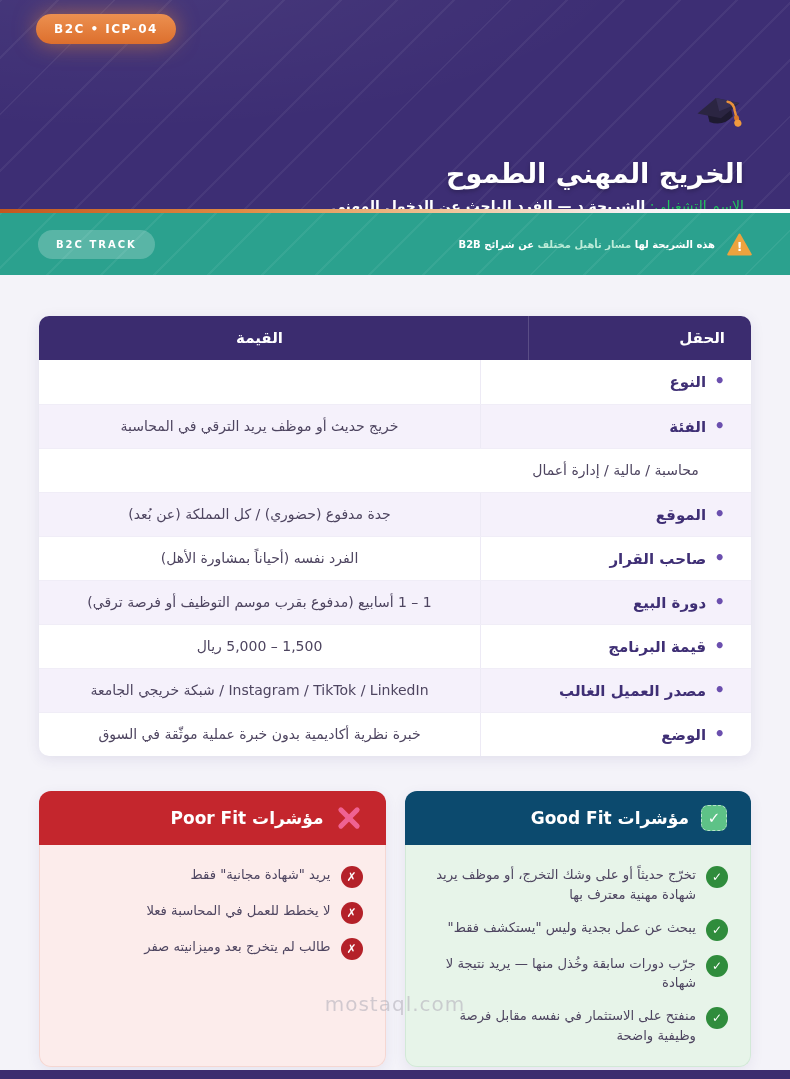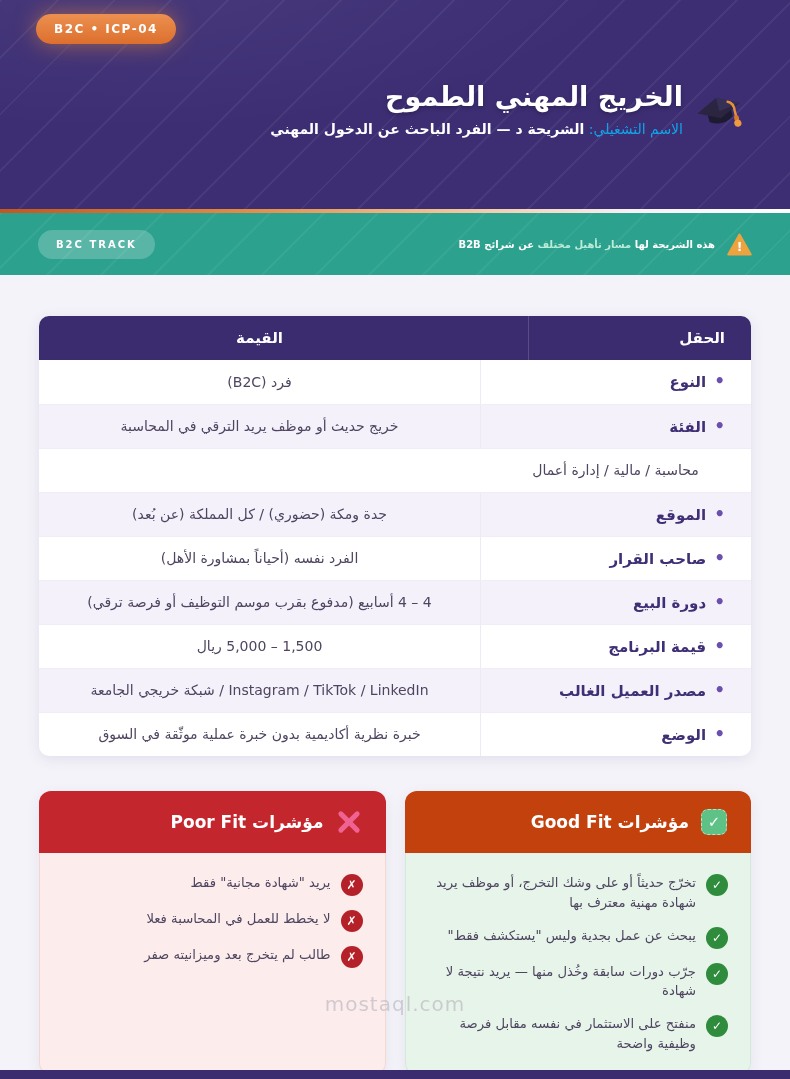--- a/index.html
+++ b/index.html
@@ -27,30 +27,30 @@
     top:14px; inset-inline-end:auto; 
     left:36px; 
     background:linear-gradient(180deg,#ec9050,#dd6f2d);
     color:#fff; font-size:12px; font-weight:bold; letter-spacing:1.5px;
     padding:8px 18px; border-radius:20px;
     box-shadow:0 0 22px rgba(235,140,60,.55);
     z-index:2; direction:ltr;
   }
   .hero-content{
     position:absolute; top:80px; right:46px;
-    display:flex; align-items:flex-start; gap:13px; z-index:2;
+    display:flex; align-items:flex-start; gap:13px; z-index:2;flex-direction:column;
   }
   .cap-icon{ width:48px; height:56px; margin-top:8px; }
   .hero-text{ text-align:right; }
   .hero-title{
     color:#ffffff; font-size:27px; font-weight:bold; line-height:1.25;
     text-shadow:0 2px 4px rgba(0,0,0,.25);
   }
   .hero-subtitle{ margin-top:7px; font-size:14px; }
-  .hero-subtitle .sub-label{ color:#0ea5e9;margin-top:40px; }
+  .hero-subtitle .sub-label{ color:#22c55e;margin-top:40px; }
   .hero-subtitle .sub-value{ color:#ffffff; font-weight:bold; }
   
   .gradient-divider{
     height:4px;
     background:linear-gradient(90deg,#c2571f 0%,#e08a43 30%,#efc092 55%,#f6f1f5 80%,#ffffff 100%);
   }
   
   .track-banner{
     height:62px; background:#2ba18e; position:relative; overflow:hidden;
     display:flex; align-items:center; justify-content:space-between;
@@ -93,24 +93,24 @@
   .t-body .bullet-dot::before{ content:"•"; color:#6b4fae; font-size:17px; line-height:1; }
   .t-value{
     display:flex; align-items:center; justify-content:center; text-align:center;
     padding:8px 2px; font-size:14px; color:#4e4560; line-height:1.5;
   }
   
   .cards{ margin-top:35px; display:grid; grid-template-columns:1fr 1fr; gap:19px; }
   .fit-card{ display:flex; flex-direction:column; border-radius:12px;
     box-shadow:0 4px 14px rgba(60,45,115,.08); }
   .card-header{
-    height:62px; border-radius:12px 12px 0 0;
+    height:54px; border-radius:12px 12px 0 0;
     display:flex; align-items:center; gap:12px; padding:0 24px;
   }
-  .good-card .card-header{ background:#c2410c; }
+  .good-card .card-header{ background:#0c4a6e; }
   .poor-card .card-header{ background:#c4262d; }
   .card-title{ color:#fff; font-weight:bold; font-size:17px; }
   .check-chip{
     width:26px; height:26px; border-radius:7px; background:#5ec287;
     border:1px dashed rgba(255,255,255,.55);
     display:flex; align-items:center; justify-content:center;
     color:#fff; font-size:15px; font-weight:bold; flex-shrink:0;
   }
   .check-chip::before{ content:"✓"; }
   .x-mark{ position:relative; width:26px; height:26px; flex-shrink:0; }
@@ -193,57 +193,56 @@
       <div class="t-field">الحقل</div>
       <div class="t-value">القيمة</div>
     </div>
     <div class="t-body">
 
         <div class="t-row">
           <div class="t-field">
             <span class="bullet-dot"></span>
             <span>النوع</span>
           </div>
-          <div class="t-value">فرد (B2C)</div>
         </div>
 
         <div class="t-row">
           <div class="t-field">
             <span class="bullet-dot"></span>
             <span>الفئة</span>
           </div>
           <div class="t-value">خريج حديث أو موظف يريد الترقي في المحاسبة</div>
         </div>
 
         <div class="t-row">
           <div class="t-value">محاسبة / مالية / إدارة أعمال</div>
         </div>
 
         <div class="t-row">
           <div class="t-field">
             <span class="bullet-dot"></span>
             <span>الموقع</span>
           </div>
-          <div class="t-value">جدة ومكة (حضوري) / كل المملكة (عن بُعد)</div>
+          <div class="t-value">جدة مدفوع (حضوري) / كل المملكة (عن بُعد)</div>
         </div>
 
         <div class="t-row">
           <div class="t-field">
             <span class="bullet-dot"></span>
             <span>صاحب القرار</span>
           </div>
           <div class="t-value">الفرد نفسه (أحياناً بمشاورة الأهل)</div>
         </div>
 
         <div class="t-row">
           <div class="t-field">
             <span class="bullet-dot"></span>
             <span>دورة البيع</span>
           </div>
-          <div class="t-value">4 – 4 أسابيع (مدفوع بقرب موسم التوظيف أو فرصة ترقي)</div>
+          <div class="t-value">1 – 1 أسابيع (مدفوع بقرب موسم التوظيف أو فرصة ترقي)</div>
         </div>
 
         <div class="t-row">
           <div class="t-field">
             <span class="bullet-dot"></span>
             <span>قيمة البرنامج</span>
           </div>
           <div class="t-value">1,500 – 5,000 ريال</div>
         </div>
 

